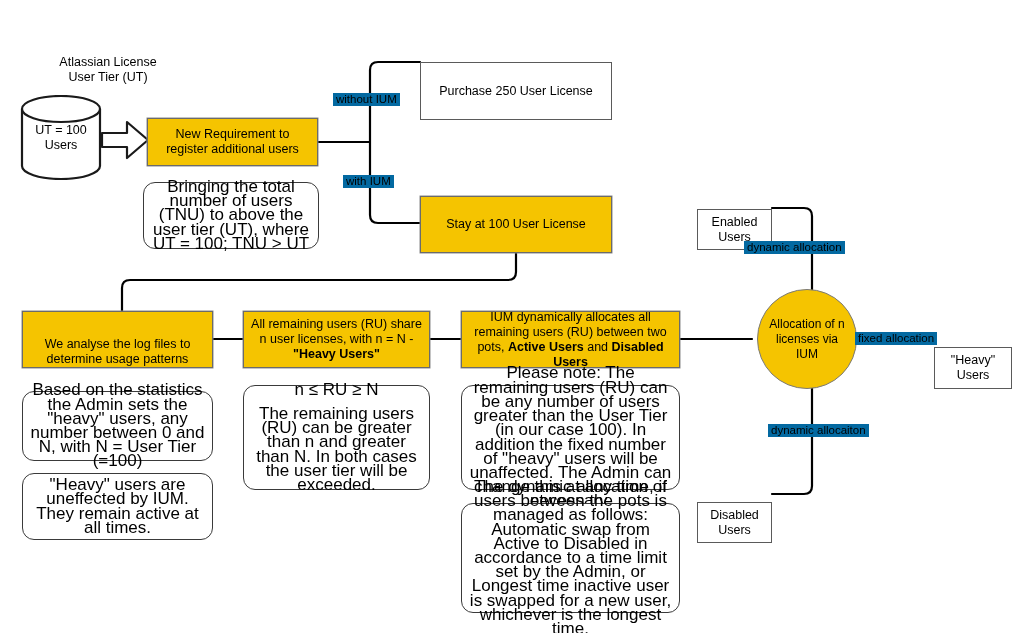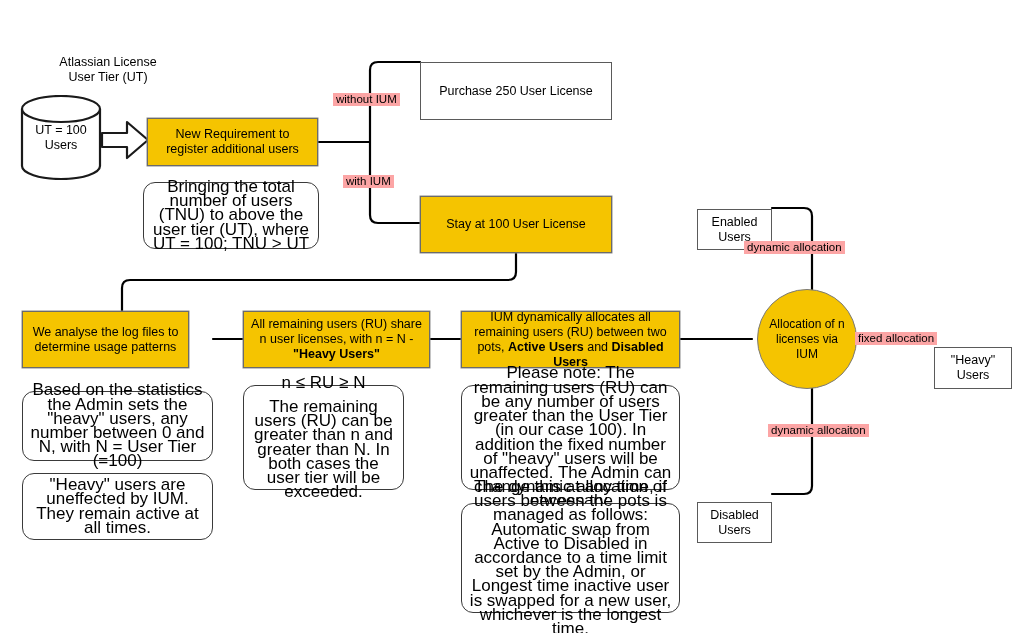--- a/index.html
+++ b/index.html
@@ -37,21 +37,21 @@
   
   .circle{
     background:#F5C400;
     border:1px solid #7a7a7a;
     border-radius:50%;
     font-size:12px;line-height:15px;
   }
 
   .edge-label{
     position:absolute;font-size:11.5px;line-height:13px;color:#000;
-    background:#fca5a5;padding:0 3px;white-space:nowrap;
+    background:#0369a1;padding:0 3px;white-space:nowrap;
   }
   .free-label{
     position:absolute;font-size:12.5px;line-height:15px;color:#000;
     text-align:center;white-space:pre-line;
   }
 
   
   .cyl{position:absolute;}
   .cyl .cyl-svg{position:absolute;left:0;top:0;}
   .cyl .cyl-txt{
@@ -114,21 +114,21 @@
   </div>
 
   <div class="node rect" style="left:420px;top:33px;width:192px;height:58px;">
     <span class="txt">Purchase 250 User License</span>
   </div>
 
   <div class="node gold" style="left:420px;top:196px;width:192px;height:57px;">
     <span class="txt">Stay at 100 User License</span>
   </div>
 
-  <div class="node gold" style="left:22px;top:311px;width:167px;height:57px;">
+  <div class="node gold" style="left:22px;top:311px;width:191px;height:57px;align-items:flex-end;">
     <span class="txt">We analyse the log files to determine usage patterns</span>
   </div>
 
   <div class="node gold" style="left:243px;top:311px;width:187px;height:57px;">
     <span class="txt"><span>All remaining users (RU) share n user licenses, with n = N - </span><b>"Heavy Users"</b></span>
   </div>
 
   <div class="node gold" style="left:461px;top:311px;width:219px;height:57px;">
     <span class="txt"><span>IUM dynamically allocates all remaining users (RU) between two pots, </span><b>Active Users</b><span> and </span><b>Disabled Users</b></span>
   </div>
@@ -163,21 +163,21 @@
   </div>
 
   <div class="node note" style="left:22px;top:385px;width:191px;height:70px;margin-top:6px;">
     <span class="txt">Based on the statistics the Admin sets the "heavy" users, any number between 0 and N, with N = User Tier (=100)</span>
   </div>
 
   <div class="node note" style="left:22px;top:473px;width:191px;height:67px;">
     <span class="txt">"Heavy" users are uneffected by IUM. They remain active at all times.</span>
   </div>
 
-  <div class="node note" style="left:243px;top:385px;width:161px;height:105px;flex-direction:column;gap:10px;">
+  <div class="node note" style="left:243px;top:385px;width:187px;height:105px;flex-direction:column;gap:10px;">
     <span class="txt">n ≤ RU ≥ N</span>
     <span class="txt">The remaining users (RU) can be greater than n and greater than N. In both cases the user tier will be exceeded.</span>
   </div>
 
   <div class="node note" style="left:461px;top:385px;width:219px;height:105px;">
     <span class="txt">Please note: The remaining users (RU) can be any number of users greater than the User Tier (in our case 100). In addition the fixed number of "heavy" users will be unaffected. The Admin can change this at any time, if necessary.</span>
   </div>
 
   <div class="node note" style="left:461px;top:503px;width:219px;height:110px;">
     <span class="txt">The dynamic allocation of users between the pots is managed as follows: Automatic swap from Active to Disabled in accordance to a time limit set by the Admin, or Longest time inactive user is swapped for a new user, whichever is the longest time.</span>

